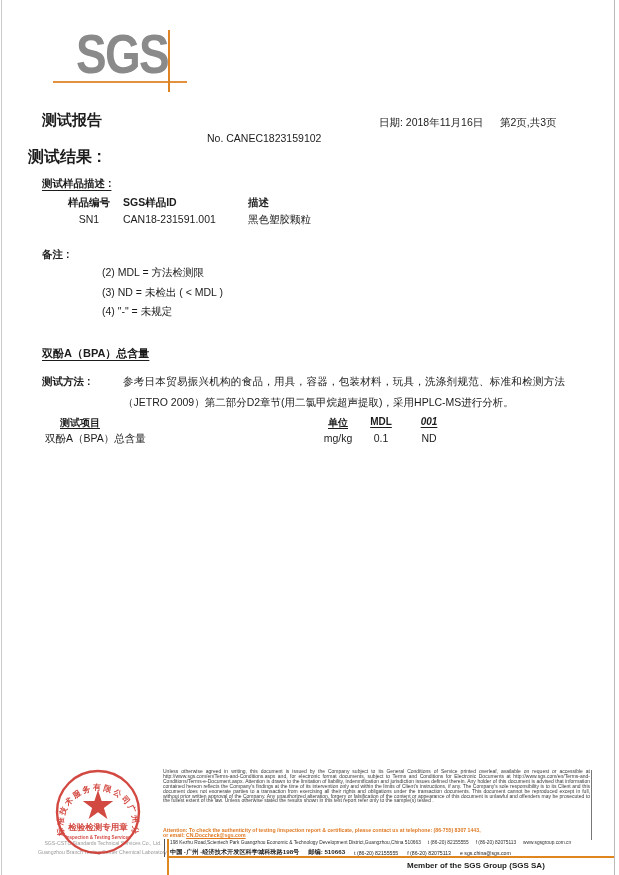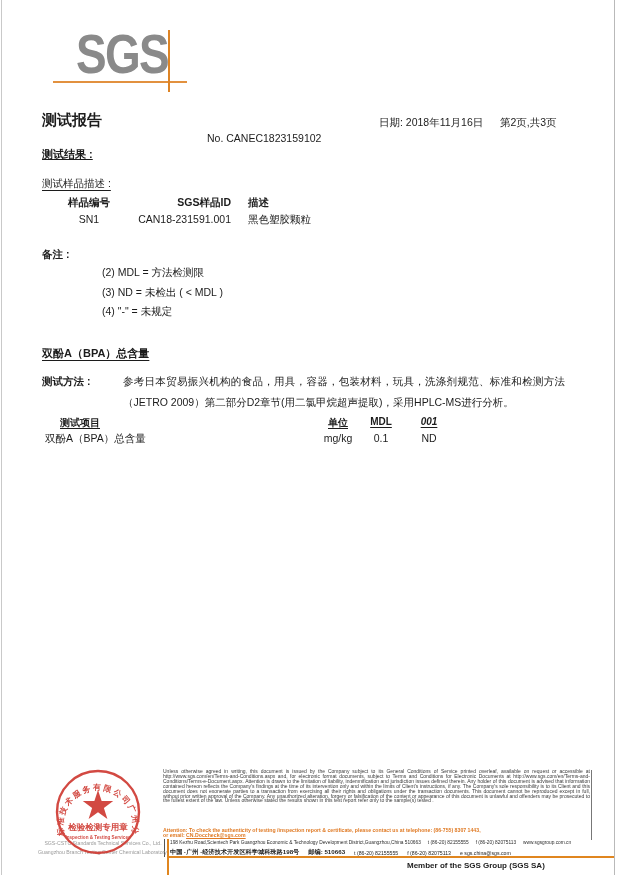--- a/index.html
+++ b/index.html
@@ -14,26 +14,26 @@
              letter-spacing:-2px;transform:scaleX(.82);transform-origin:left top;line-height:1;}
   .logo-hline{position:absolute;left:53px;top:81px;width:134px;height:2px;background:#e2913f;}
   .logo-vline{position:absolute;left:168px;top:30px;width:2px;height:62px;background:#de8425;}
 
   
   .hdr-title{position:absolute;left:42px;top:111px;font-size:15px;font-weight:bold;}
   .hdr-no{position:absolute;left:207px;top:116px;font-size:10.5px;margin-top:16px;}
   .hdr-date{position:absolute;left:379px;top:116px;font-size:10.5px;}
   .hdr-page{position:absolute;left:469px;top:116px;font-size:10.5px;margin-left:31px;}
 
-  .results-label{position:absolute;left:42px;top:147px;font-size:11px;font-weight:bold;text-decoration:underline;}
-  .sample-heading{position:absolute;left:42px;top:177px;font-size:10.5px;font-weight:normal;
+  .results-label{position:absolute;left:28px;top:147px;font-size:16px;font-weight:bold;}
+  .sample-heading{position:absolute;left:42px;top:177px;font-size:10.5px;font-weight:bold;
                   text-decoration:underline;text-underline-offset:3px;}
 
   .st-c1{position:absolute;left:50px;width:78px;text-align:center;font-size:10.5px;}
-  .st-c2{position:absolute;left:123px;width:108px;text-align:right;font-size:10.5px;}
+  .st-c2{position:absolute;left:123px;width:108px;text-align:left;font-size:10.5px;}
   .st-c3{position:absolute;left:248px;font-size:10.5px;}
   .st-head{font-weight:bold;}
   .row-y1{top:196px;} .row-y2{top:213px;}
 
   .notes-label{position:absolute;left:42px;top:248px;font-size:10.5px;font-weight:bold;}
   .notes-list{position:absolute;left:102px;top:263px;font-size:10.5px;line-height:19.5px;}
 
   .bpa-heading{position:absolute;left:42px;top:346px;font-size:11px;font-weight:bold;
                text-decoration:underline;text-underline-offset:3px;}
   .method-label{position:absolute;left:42px;top:375px;font-size:10.5px;font-weight:bold;}

